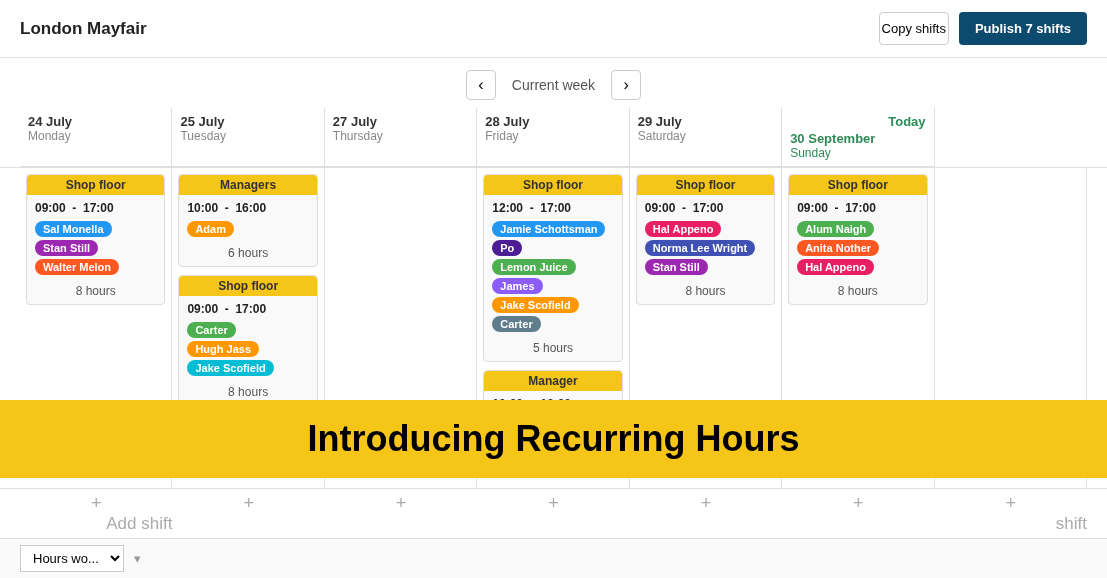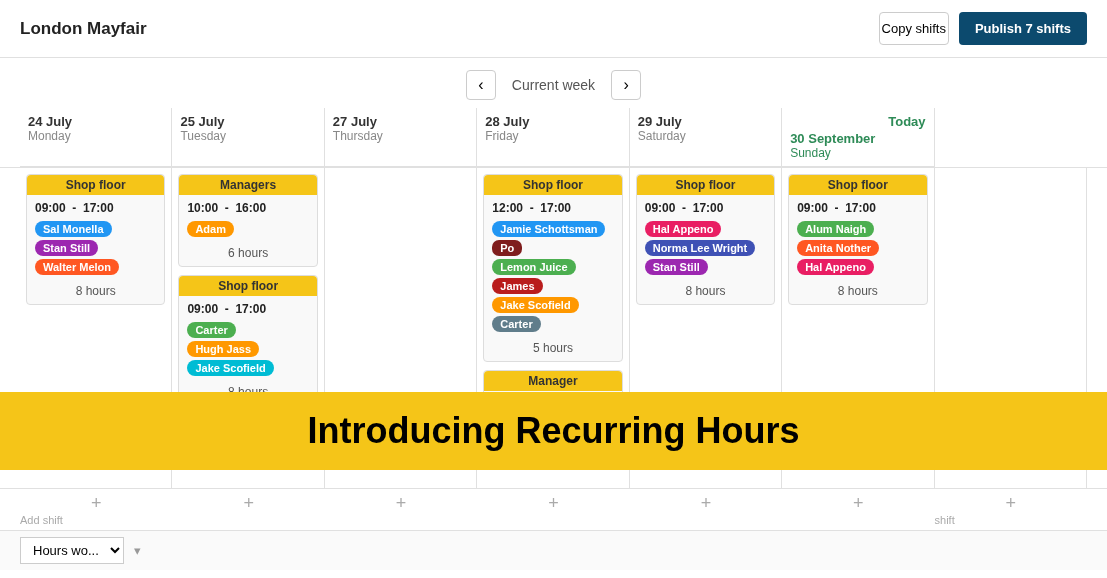--- a/index.html
+++ b/index.html
@@ -99,22 +99,22 @@
       color: #fff;
     }
     .add-btn {
       background: none;
       border: none;
       color: #aaa;
       font-size: 18px;
       cursor: pointer;
     }
     .add-shift-label {
-      text-align: left;
-      font-size: 11px;
+      text-align: right;
+      font-size: 17px;
       color: #aaa;
     }
 
     .footer-bar {
       display: flex;
       align-items: center;
       gap: 10px;
       padding: 6px 20px;
       border-top: 1px solid #e0e0e0;
       background: #fafafa;
@@ -239,23 +239,23 @@
     </div>
 
     <div class="day-col">
     </div>
 
     <div class="day-col">
       <div class="shift-block yellow-header">
         <div class="shift-title">Shop floor</div>
         <div class="shift-time">12:00 &nbsp;- &nbsp;17:00</div>
         <span class="name-tag" style="background:#2196F3;">Jamie Schottsman</span><br>
-        <span class="name-tag" style="background:#7f1d1d;border-radius:7px;">Po</span><br>
+        <span class="name-tag" style="background:#4c1d95;">Po</span><br>
         <span class="name-tag" style="background:#4CAF50;">Lemon Juice</span><br>
-        <span class="name-tag" style="background:#b91c1c;">James</span><br>
+        <span class="name-tag" style="background:#8b5cf6;">James</span><br>
         <span class="name-tag" style="background:#FF9800;">Jake Scofield</span><br>
         <span class="name-tag" style="background:#607D8B;">Carter</span>
         <div class="hours-label">5 hours</div>
       </div>
       <div class="shift-block yellow-header">
         <div class="shift-title">Manager</div>
         <div class="shift-time">10:00 &nbsp;- &nbsp;16:00</div>
         <span class="name-tag" style="background:#FF9800;">Adam</span>
         <div class="hours-label">6 hours</div>
       </div>

